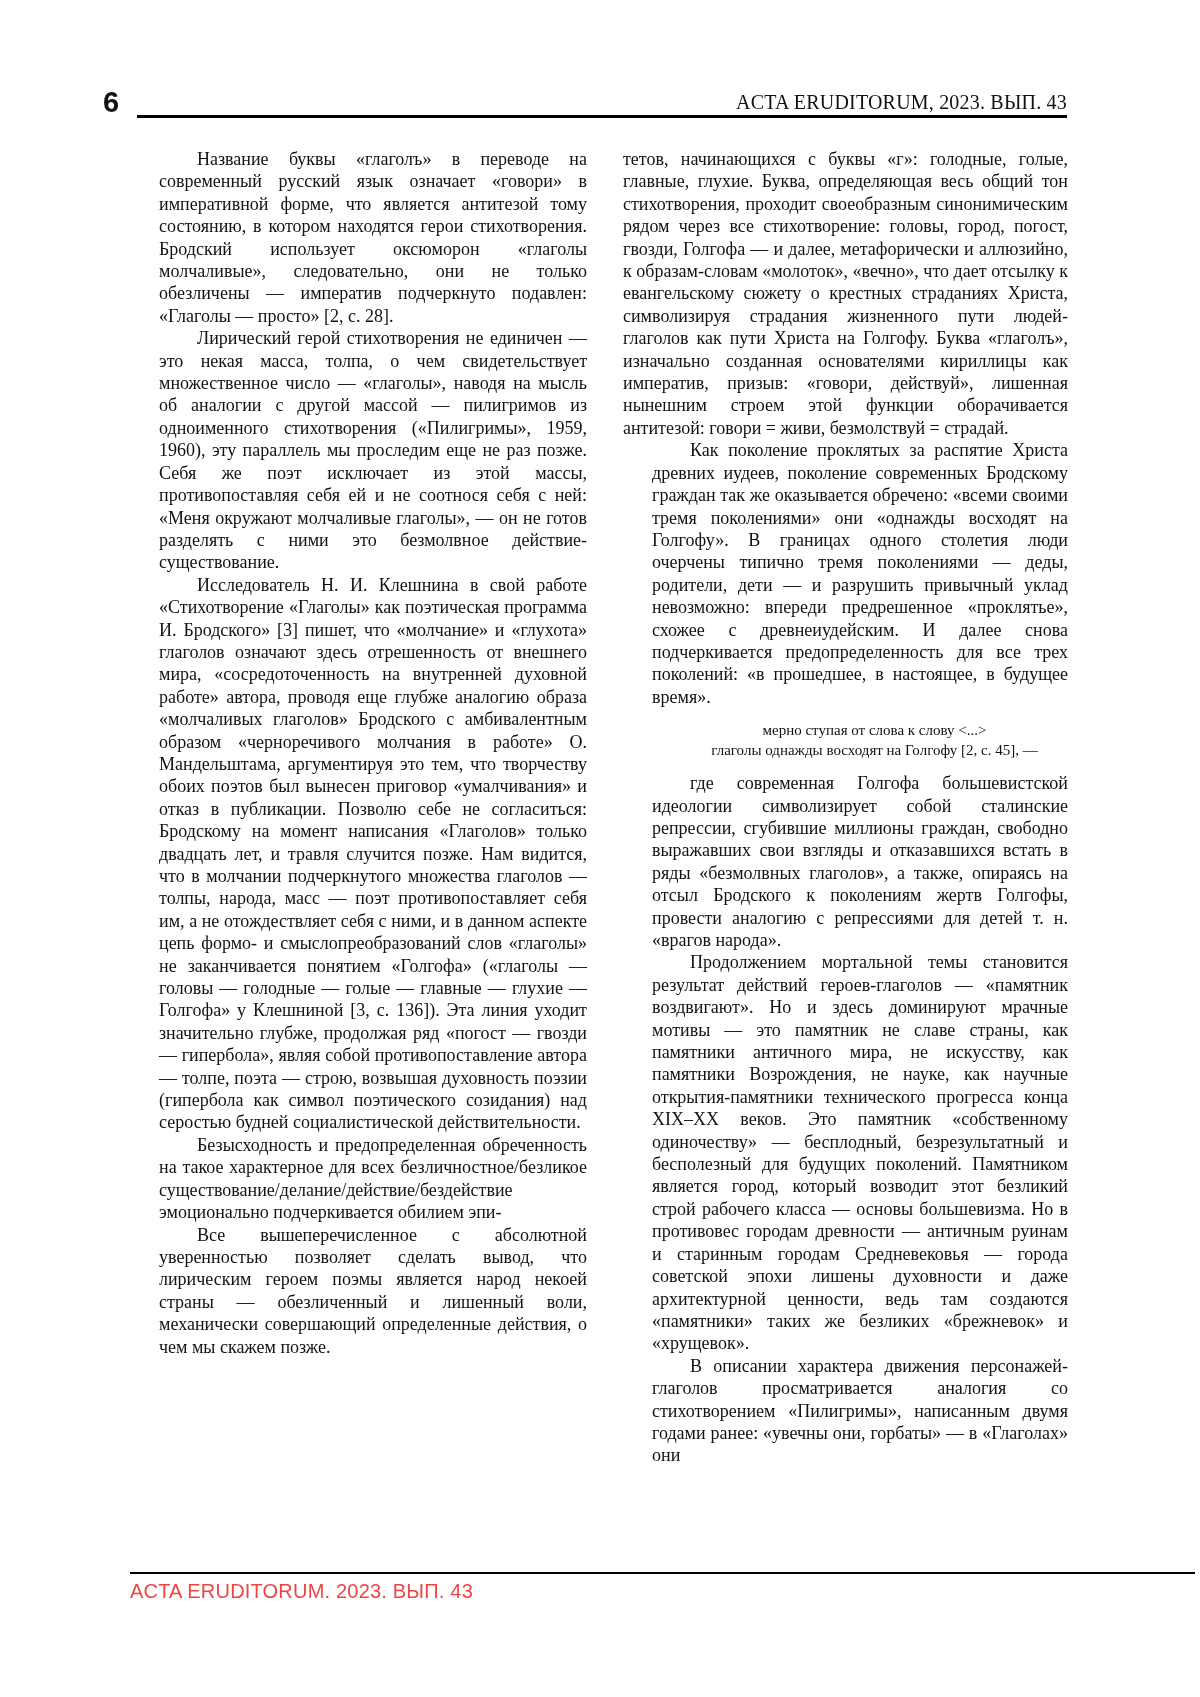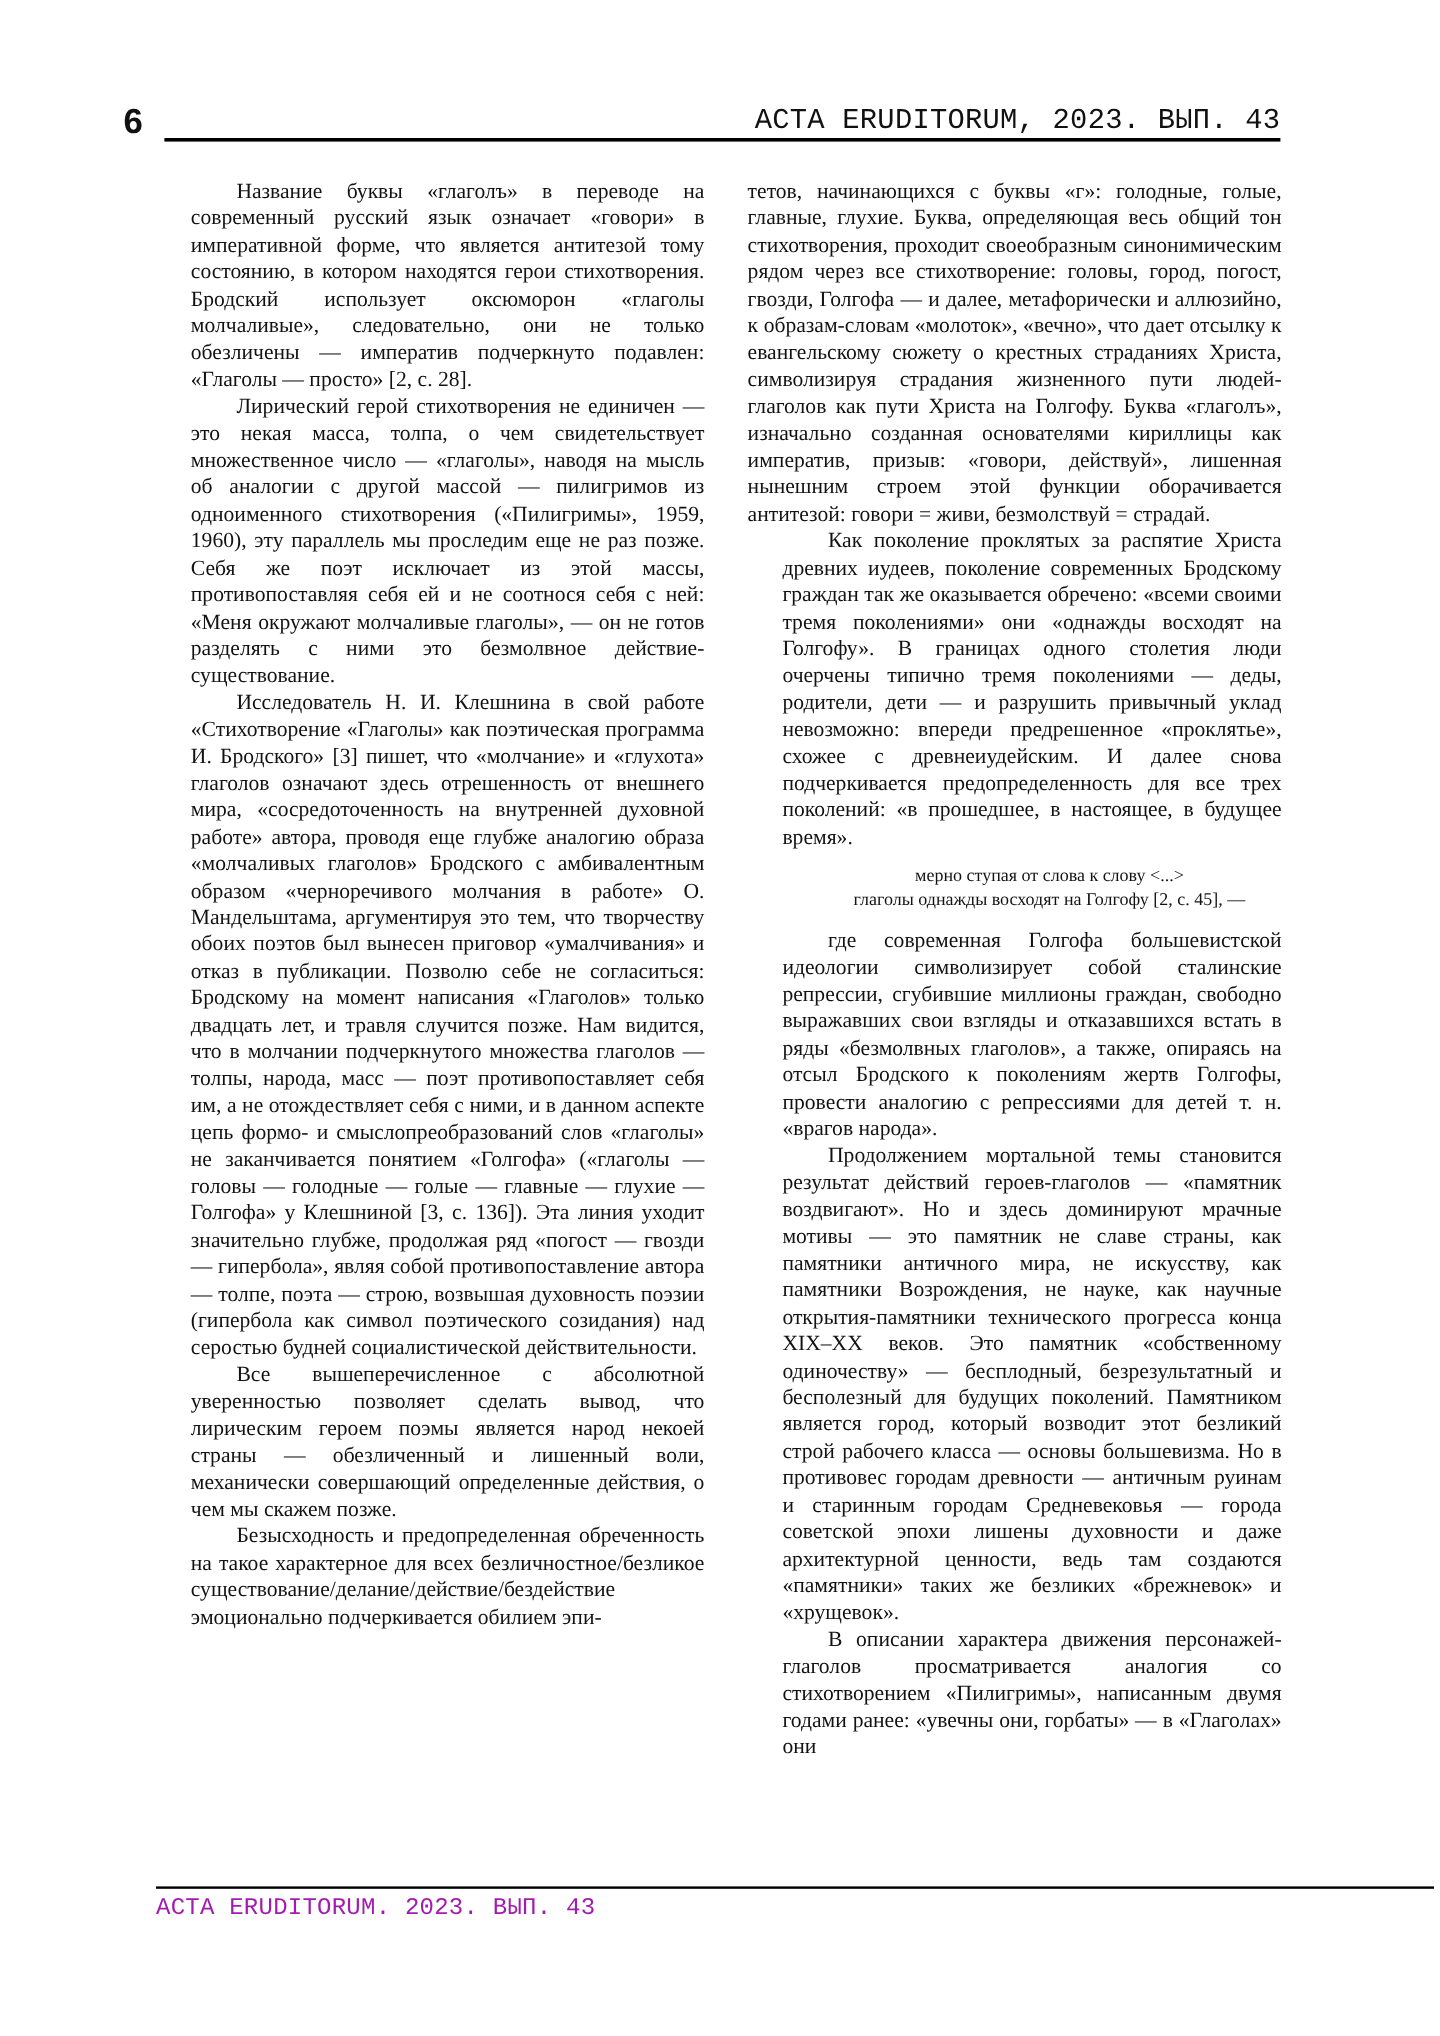--- a/index.html
+++ b/index.html
@@ -28,22 +28,22 @@
     left: 137px;
     top: 115px;
     width: 930px;
     height: 3px;
     background: #000;
   }
   .running-title {
     position: absolute;
     right: 133px;
     top: 91px;
-    font-family: Liberation Mono, monospace;
-    font-size: 24px;
+    font-family: Liberation Serif, serif;
+    font-size: 20px;
     line-height: 22px;
     letter-spacing: 0.2px;
     color: #111;
     white-space: nowrap;
   }
   
   .col {
     position: absolute;
     top: 148px;
     font-size: 18px;
@@ -68,43 +68,43 @@
     left: 130px;
     top: 1572px;
     width: 1065px;
     height: 2px;
     background: #000;
   }
   .footer-title {
     position: absolute;
     left: 130px;
     top: 1580px;
-    font-family: Liberation Mono, monospace;
+    font-family: Liberation Sans, sans-serif;
     font-size: 20px;
     line-height: 22px;
     letter-spacing: 0.2px;
-    color: #a21caf;
+    color: #ef4444;
     white-space: nowrap;
   }
 </style>
 </head>
 <body>
 
 <div class="page">
 
   <div class="page-number">6</div>
   <div class="header-rule"></div>
   <div class="running-title">ACTA ERUDITORUM, 2023. ВЫП. 43</div>
 
   <div class="col col-left">
     <p class="indent">Название буквы «глаголъ» в переводе на современный русский язык означает «говори» в императивной форме, что является антитезой тому состоянию, в котором находятся герои стихотворения. Бродский использует оксюморон «глаголы молчаливые», следовательно, они не только обезличены — императив подчеркнуто подавлен: «Глаголы — просто» [2, с. 28].</p>
     <p class="indent">Лирический герой стихотворения не единичен — это некая масса, толпа, о чем свидетельствует множественное число — «глаголы», наводя на мысль об аналогии с другой массой — пилигримов из одноименного стихотворения («Пилигримы», 1959, 1960), эту параллель мы проследим еще не раз позже. Себя же поэт исключает из этой массы, противопоставляя себя ей и не соотнося себя с ней: «Меня окружают молчаливые глаголы», — он не готов разделять с ними это безмолвное действие-существование.</p>
     <p class="indent">Исследователь Н. И. Клешнина в свой работе «Стихотворение «Глаголы» как поэтическая программа И. Бродского» [3] пишет, что «молчание» и «глухота» глаголов означают здесь отрешенность от внешнего мира, «сосредоточенность на внутренней духовной работе» автора, проводя еще глубже аналогию образа «молчаливых глаголов» Бродского с амбивалентным образом «черноречивого молчания в работе» О. Мандельштама, аргументируя это тем, что творчеству обоих поэтов был вынесен приговор «умалчивания» и отказ в публикации. Позволю себе не согласиться: Бродскому на момент написания «Глаголов» только двадцать лет, и травля случится позже. Нам видится, что в молчании подчеркнутого множества глаголов — толпы, народа, масс — поэт противопоставляет себя им, а не отождествляет себя с ними, и в данном аспекте цепь формо- и смыслопреобразований слов «глаголы» не заканчивается понятием «Голгофа» («глаголы — головы — голодные — голые — главные — глухие — Голгофа» у Клешниной [3, с. 136]). Эта линия уходит значительно глубже, продолжая ряд «погост — гвозди — гипербола», являя собой противопоставление автора — толпе, поэта — строю, возвышая духовность поэзии (гипербола как символ поэтического созидания) над серостью будней социалистической действительности.</p>
+    <p class="indent">Безысходность и предопределенная обреченность на такое характерное для всех безличностное/безликое существование/делание/действие/бездействие эмоционально подчеркивается обилием эпи-</p>
     <p class="indent">Все вышеперечисленное с абсолютной уверенностью позволяет сделать вывод, что лирическим героем поэмы является народ некоей страны — обезличенный и лишенный воли, механически совершающий определенные действия, о чем мы скажем позже.</p>
-    <p class="indent">Безысходность и предопределенная обреченность на такое характерное для всех безличностное/безликое существование/делание/действие/бездействие эмоционально подчеркивается обилием эпи-</p>
   </div>
 
   <div class="col col-right">
     <p>тетов, начинающихся с буквы «г»: голодные, голые, главные, глухие. Буква, определяющая весь общий тон стихотворения, проходит своеобразным синонимическим рядом через все стихотворение: головы, город, погост, гвозди, Голгофа — и далее, метафорически и аллюзийно, к образам-словам «молоток», «вечно», что дает отсылку к евангельскому сюжету о крестных страданиях Христа, символизируя страдания жизненного пути людей-глаголов как пути Христа на Голгофу. Буква «глаголъ», изначально созданная основателями кириллицы как императив, призыв: «говори, действуй», лишенная нынешним строем этой функции оборачивается антитезой: говори = живи, безмолствуй = страдай.</p>
     <p class="indent">Как поколение проклятых за распятие Христа древних иудеев, поколение современных Бродскому граждан так же оказывается обречено: «всеми своими тремя поколениями» они «однажды восходят на Голгофу». В границах одного столетия люди очерчены типично тремя поколениями — деды, родители, дети — и разрушить привычный уклад невозможно: впереди предрешенное «проклятье», схожее с древнеиудейским. И далее снова подчеркивается предопределенность для все трех поколений: «в прошедшее, в настоящее, в будущее время».</p>
 
     <div class="verse-quote">
       <div>мерно ступая от слова к слову &lt;...&gt;</div>
       <div>глаголы однажды восходят на Голгофу [2, с. 45], —</div>
     </div>

